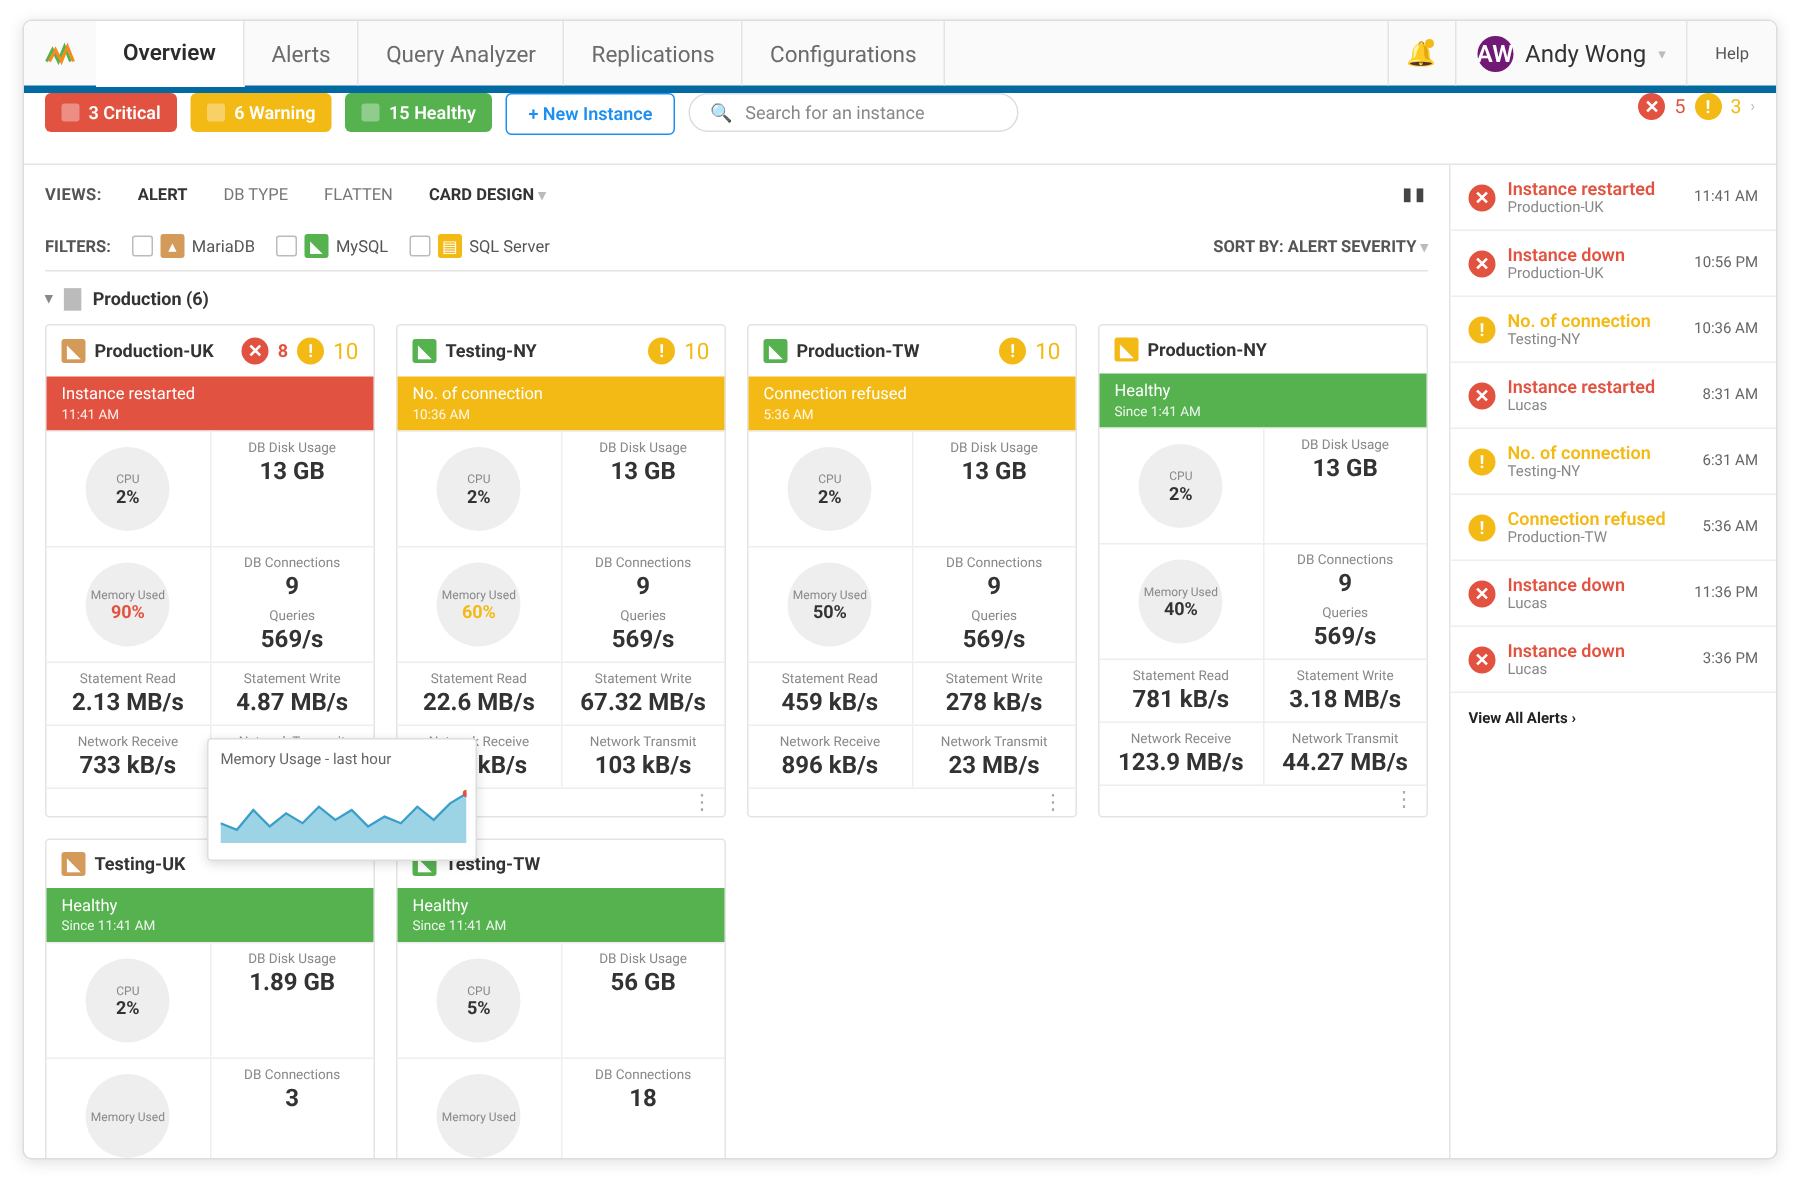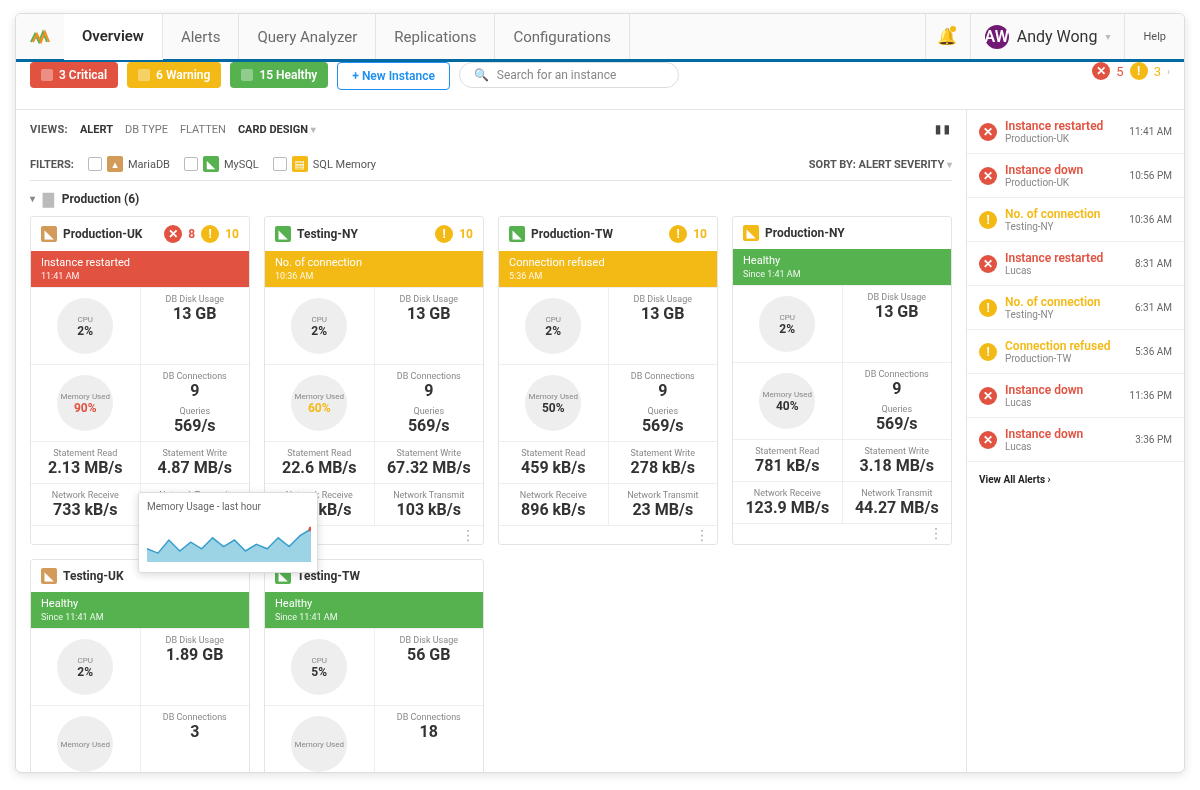--- a/index.html
+++ b/index.html
@@ -1,20 +1,20 @@
 <!DOCTYPE html>
 <html><head>
 <meta charset="utf-8">
 <style>
 *{box-sizing:border-box;margin:0;padding:0;font-family:-apple-system,"Segoe UI",Roboto,sans-serif}
 body{background:#fff;color:#333;width:1200px;height:790px;overflow:hidden;position:relative}
 .shell{border:1px solid #ddd;border-radius:6px;box-shadow:0 2px 10px rgba(0,0,0,.12);width:1170px;height:760px;margin:13px auto;overflow:hidden;display:flex;flex-direction:column;background:#fff}
 
 
-.topnav{display:flex;height:48px;border-bottom:3px solid #0369a1;background:#fafafa}
+.topnav{display:flex;height:48px;border-bottom:5px solid #0369a1;background:#fafafa}
 .logo{width:48px;display:flex;align-items:center;justify-content:center}
 .navtabs{display:flex;height:100%}
 .navtab{padding:0 18px;display:flex;align-items:center;font-size:15px;color:#6b6b6b;border-right:1px solid #e4e4e4;cursor:pointer}
 .navtab.active{background:#fff;font-weight:600;color:#2b2b2b;border-bottom:2px solid #fff;margin-bottom:-1px}
 .topnav .spacer{flex:1}
 .bell{width:46px;height:100%;display:flex;align-items:center;justify-content:center;border-left:1px solid #e4e4e4;border-right:1px solid #e4e4e4;position:relative}
 .bell-dot{position:absolute;top:12px;right:14px;width:6px;height:6px;border-radius:50%;background:#f3b914}
 .usercell{display:flex;align-items:center;gap:8px;padding:0 14px;border-right:1px solid #e4e4e4}
 .avatar{width:24px;height:24px;border-radius:50%;background:#701a75;color:#fff;font-size:16px;font-weight:600;display:flex;align-items:center;justify-content:center}
 .caret{color:#bbb;font-size:10px}
@@ -36,21 +36,21 @@
 .circ.amb{background:#f3b914}
 .num.red{color:#e25241}
 .num.amb{color:#f3b914}
 
 
 .body{flex:1;display:flex;overflow:hidden}
 .main{flex:1;overflow:auto;padding:0 14px 14px;position:relative}
 .rside{width:218px;border-left:1px solid #e4e4e4;overflow:auto}
 
 
-.viewrow{display:flex;align-items:center;height:38px;font-size:11px;color:#777;gap:12px}
+.viewrow{display:flex;align-items:center;height:38px;font-size:11px;color:#777;gap:24px}
 .viewrow b{font-weight:700;color:#555;letter-spacing:.3px}
 .viewrow .sel{font-weight:700;color:#333}
 .pausebox{margin-left:auto}
 .pause{font-size:12px;letter-spacing:2px;color:#444}
 
 
 .filterrow{display:flex;align-items:center;height:32px;font-size:11px;color:#555;gap:14px}
 .filterrow .opt{display:flex;align-items:center;gap:5px}
 .cbx{width:14px;height:14px;border:1px solid #bbb;border-radius:2px;background:#fff}
 .dbic{width:16px;height:16px;border-radius:2px;display:flex;align-items:center;justify-content:center;color:#fff;font-size:11px}
@@ -60,21 +60,21 @@
 .grouphdr{display:flex;align-items:center;gap:8px;height:36px;border-top:1px solid #e4e4e4;font-size:12px;font-weight:700;color:#333}
 .carrot{color:#888;font-size:10px}
 .fld{color:#bbb;font-size:14px}
 
 
 .grid{display:flex;flex-wrap:wrap;gap:14px}
 .card{width:220px;border:1px solid #e4e4e4;border-radius:3px;background:#fff}
 .chd{display:flex;align-items:center;gap:6px;padding:8px 10px;font-size:12px;font-weight:700;color:#333}
 .chd .sp{flex:1}
 .chd .cnt{font-size:12px;color:#e25241;font-weight:700}
-.chd .cnt2{font-size:12px;color:#f3b914;font-weight:700}
+.chd .cnt2{font-size:15px;color:#f3b914;font-weight:400}
 .banner{color:#fff;padding:5px 10px;font-size:11px}
 .banner.r{background:#e25241}.banner.y{background:#f3b914}.banner.g{background:#55b24f}
 .banner .sm{font-size:9px;opacity:.9}
 .kvrow{display:flex}
 .kcol{flex:1;border-top:1px solid #eee;border-right:1px solid #eee;padding:6px 4px;text-align:center}
 .kcol:last-child{border-right:none}
 .kcol .lab{font-size:9px;color:#888}
 .kcol .val{font-size:16px;font-weight:700;color:#333}
 .donut{width:56px;height:56px;border-radius:50%;background:#eee;display:flex;flex-direction:column;align-items:center;justify-content:center;margin:4px auto}
 .donut .dl{font-size:8px;color:#888}.donut .dv{font-size:12px;font-weight:700}
@@ -174,21 +174,21 @@
             <span>MariaDB</span>
           </span>
     <span class="opt">
             <span class="cbx"></span>
             <span class="dbic q">◣</span>
             <span>MySQL</span>
           </span>
     <span class="opt">
             <span class="cbx"></span>
             <span class="dbic s">▤</span>
-            <span>SQL Memory</span>
+            <span>SQL Server</span>
           </span>
     <span style="margin-left:auto;font-weight:700;color:#555"><span>SORT BY: ALERT SEVERITY</span> <span class="caret">▾</span></span>
   </div>
 
   <div class="grouphdr">
     <span class="carrot">▾</span>
     <span class="fld">▇</span>
     <span>Production (6)</span>
   </div>
 

